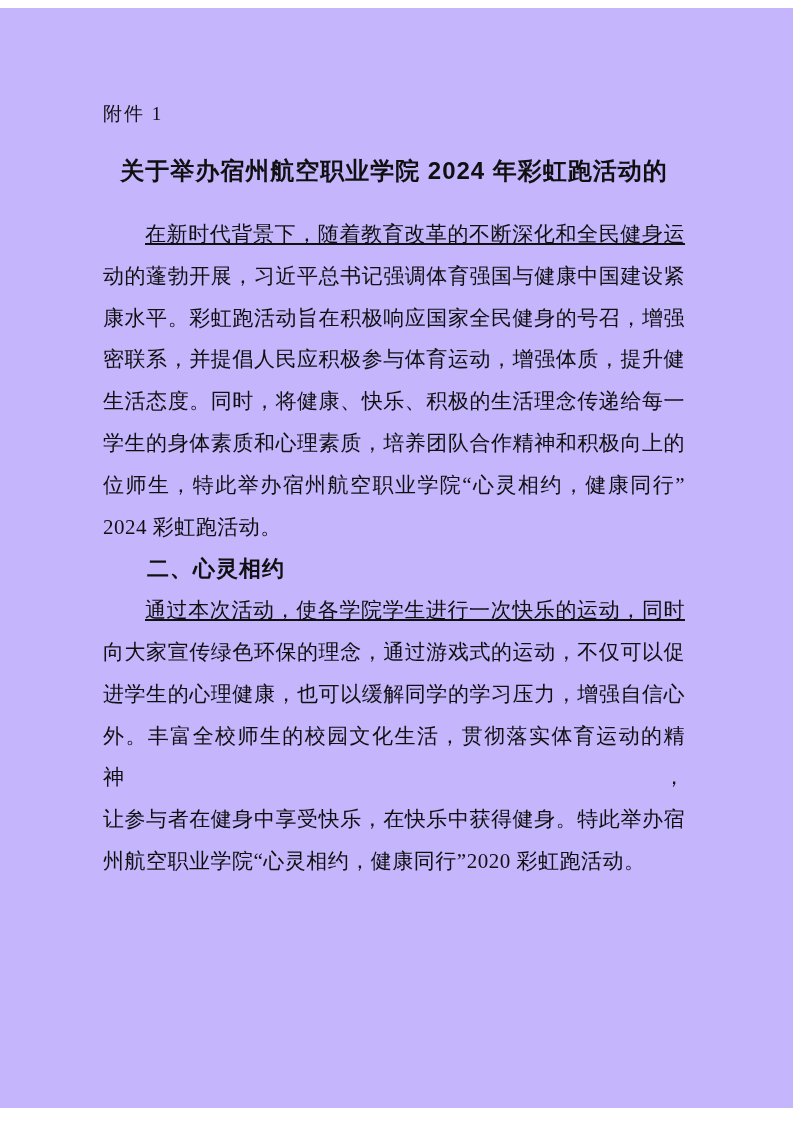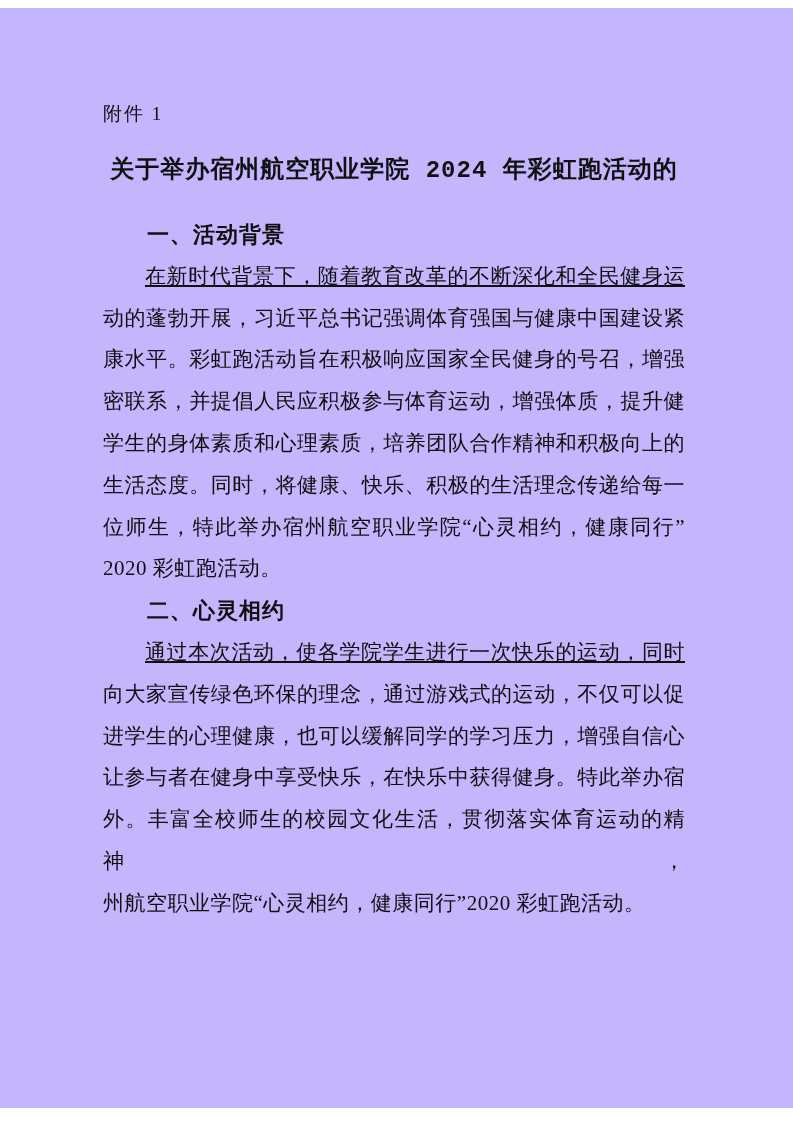--- a/index.html
+++ b/index.html
@@ -24,21 +24,21 @@
     line-height: 28px;
     letter-spacing: 2px;
   }
   .doc-title {
     margin: 18px 0 0 0;
     font-size: 24px;
     font-weight: bold;
     line-height: 50px;
     text-align: center;
     letter-spacing: 1px;
-    font-family: Liberation Mono, monospace;
+    font-family: Liberation Sans, sans-serif;
   }
   .doc-title .title-line { display: block; }
   .content {
     margin-top: 18px;
     font-size: 21px;
     line-height: 41.8px;
   }
   .section { margin: 0; }
   .heading {
     margin: 0;
@@ -65,42 +65,41 @@
 
   <div class="attachment">附件 1</div>
 
   <h1 class="doc-title">
     <span class="title-line">关于举办宿州航空职业学院 2024 年彩虹跑活动的</span>
   </h1>
 
   <div class="content">
 
     <section class="section">
-      <h2 class="heading">一、活动背景</h2>
       <div class="para">
 
       <div class="line">在新时代背景下，随着教育改革的不断深化和全民健身运</div>
           <div class="line">动的蓬勃开展，习近平总书记强调体育强国与健康中国建设紧</div>
           <div class="line">康水平。彩虹跑活动旨在积极响应国家全民健身的号召，增强</div>
           <div class="line">密联系，并提倡人民应积极参与体育运动，增强体质，提升健</div>
+          <div class="line">生活态度。同时，将健康、快乐、积极的生活理念传递给每一</div>
           <div class="line">学生的身体素质和心理素质，培养团队合作精神和积极向上的</div>
-          <div class="line">生活态度。同时，将健康、快乐、积极的生活理念传递给每一</div>
           <div class="line">位师生，特此举办宿州航空职业学院“心灵相约，健康同行”</div>
-          <div class="line">2020 彩虹跑活动。</div>
+          <div class="line">2024 彩虹跑活动。</div>
         </div>
     </section>
 
     <section class="section">
       <h2 class="heading">二、心灵相约</h2>
       <div class="para">
 
       <div class="line">通过本次活动，使各学院学生进行一次快乐的运动，同时</div>
           <div class="line">向大家宣传绿色环保的理念，通过游戏式的运动，不仅可以促</div>
           <div class="line">进学生的心理健康，也可以缓解同学的学习压力，增强自信心</div>
+          <div class="line">外。丰富全校师生的校园文化生活，贯彻落实体育运动的精神，</div>
           <div class="line">让参与者在健身中享受快乐，在快乐中获得健身。特此举办宿</div>
-          <div class="line">外。丰富全校师生的校园文化生活，贯彻落实体育运动的精神，</div>
           <div class="line">州航空职业学院“心灵相约，健康同行”2020 彩虹跑活动。</div>
         </div>
     </section>
 
 
   </div>
 </div>
 
 </body></html>

